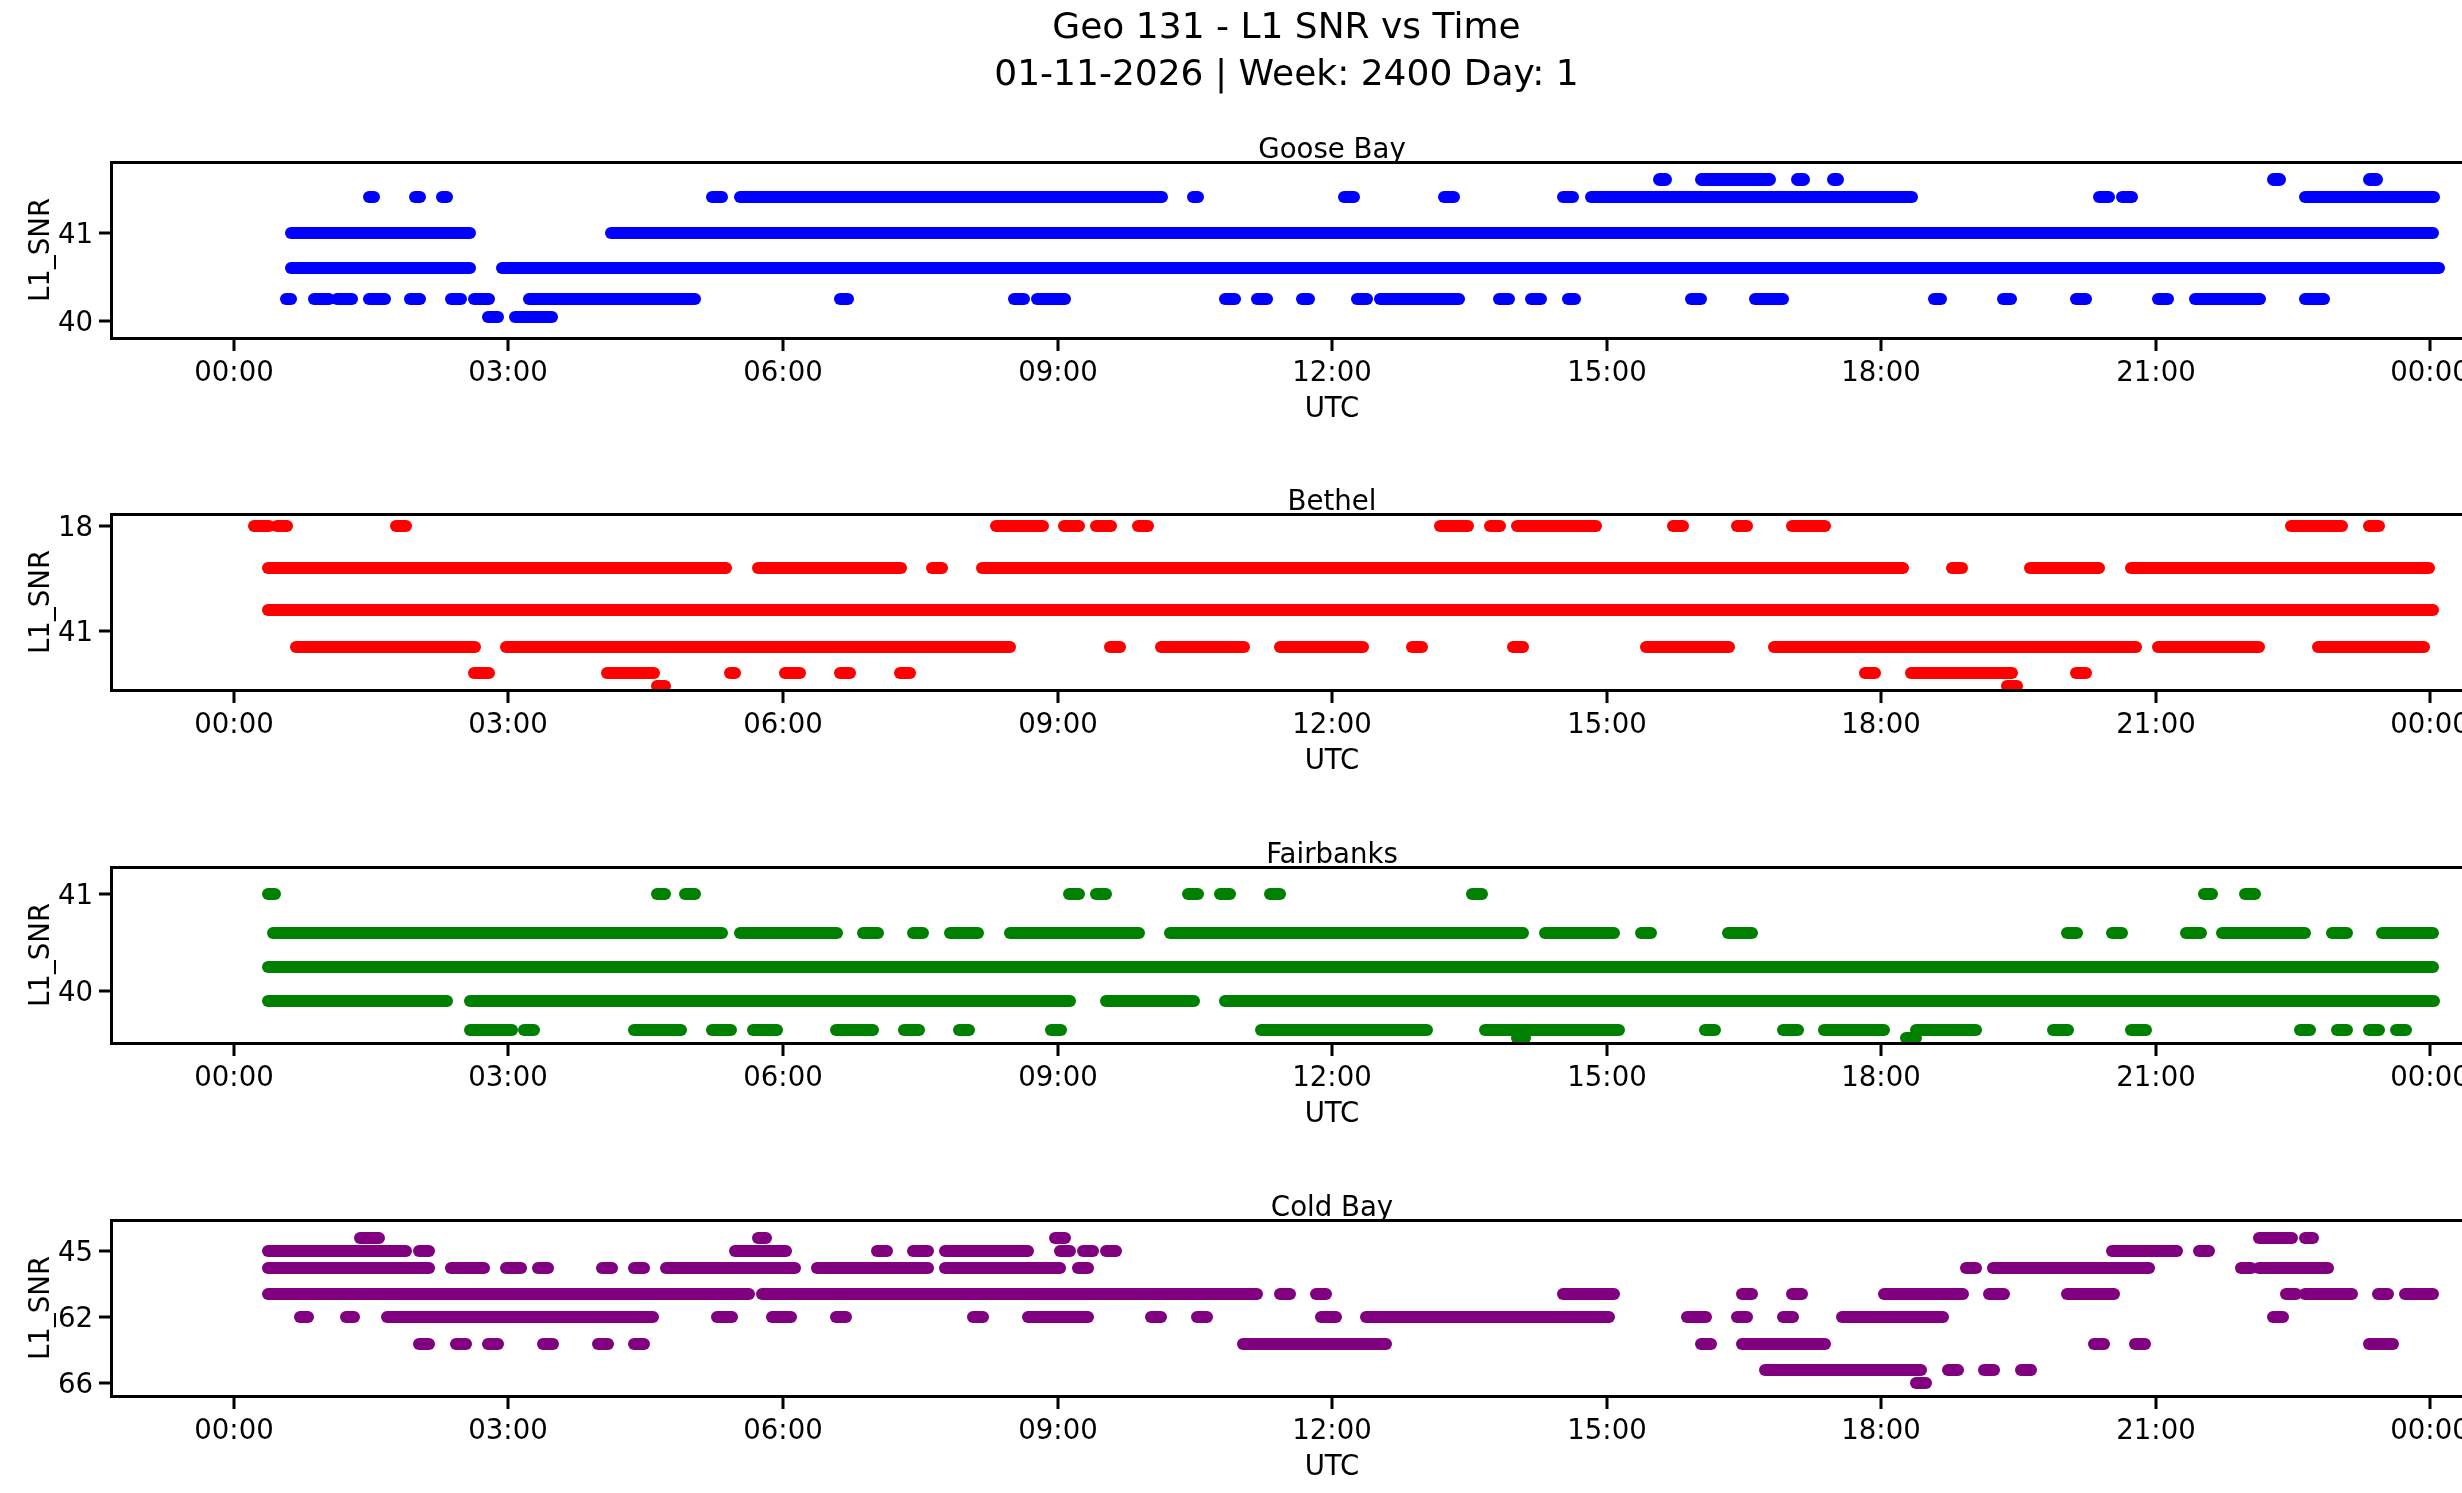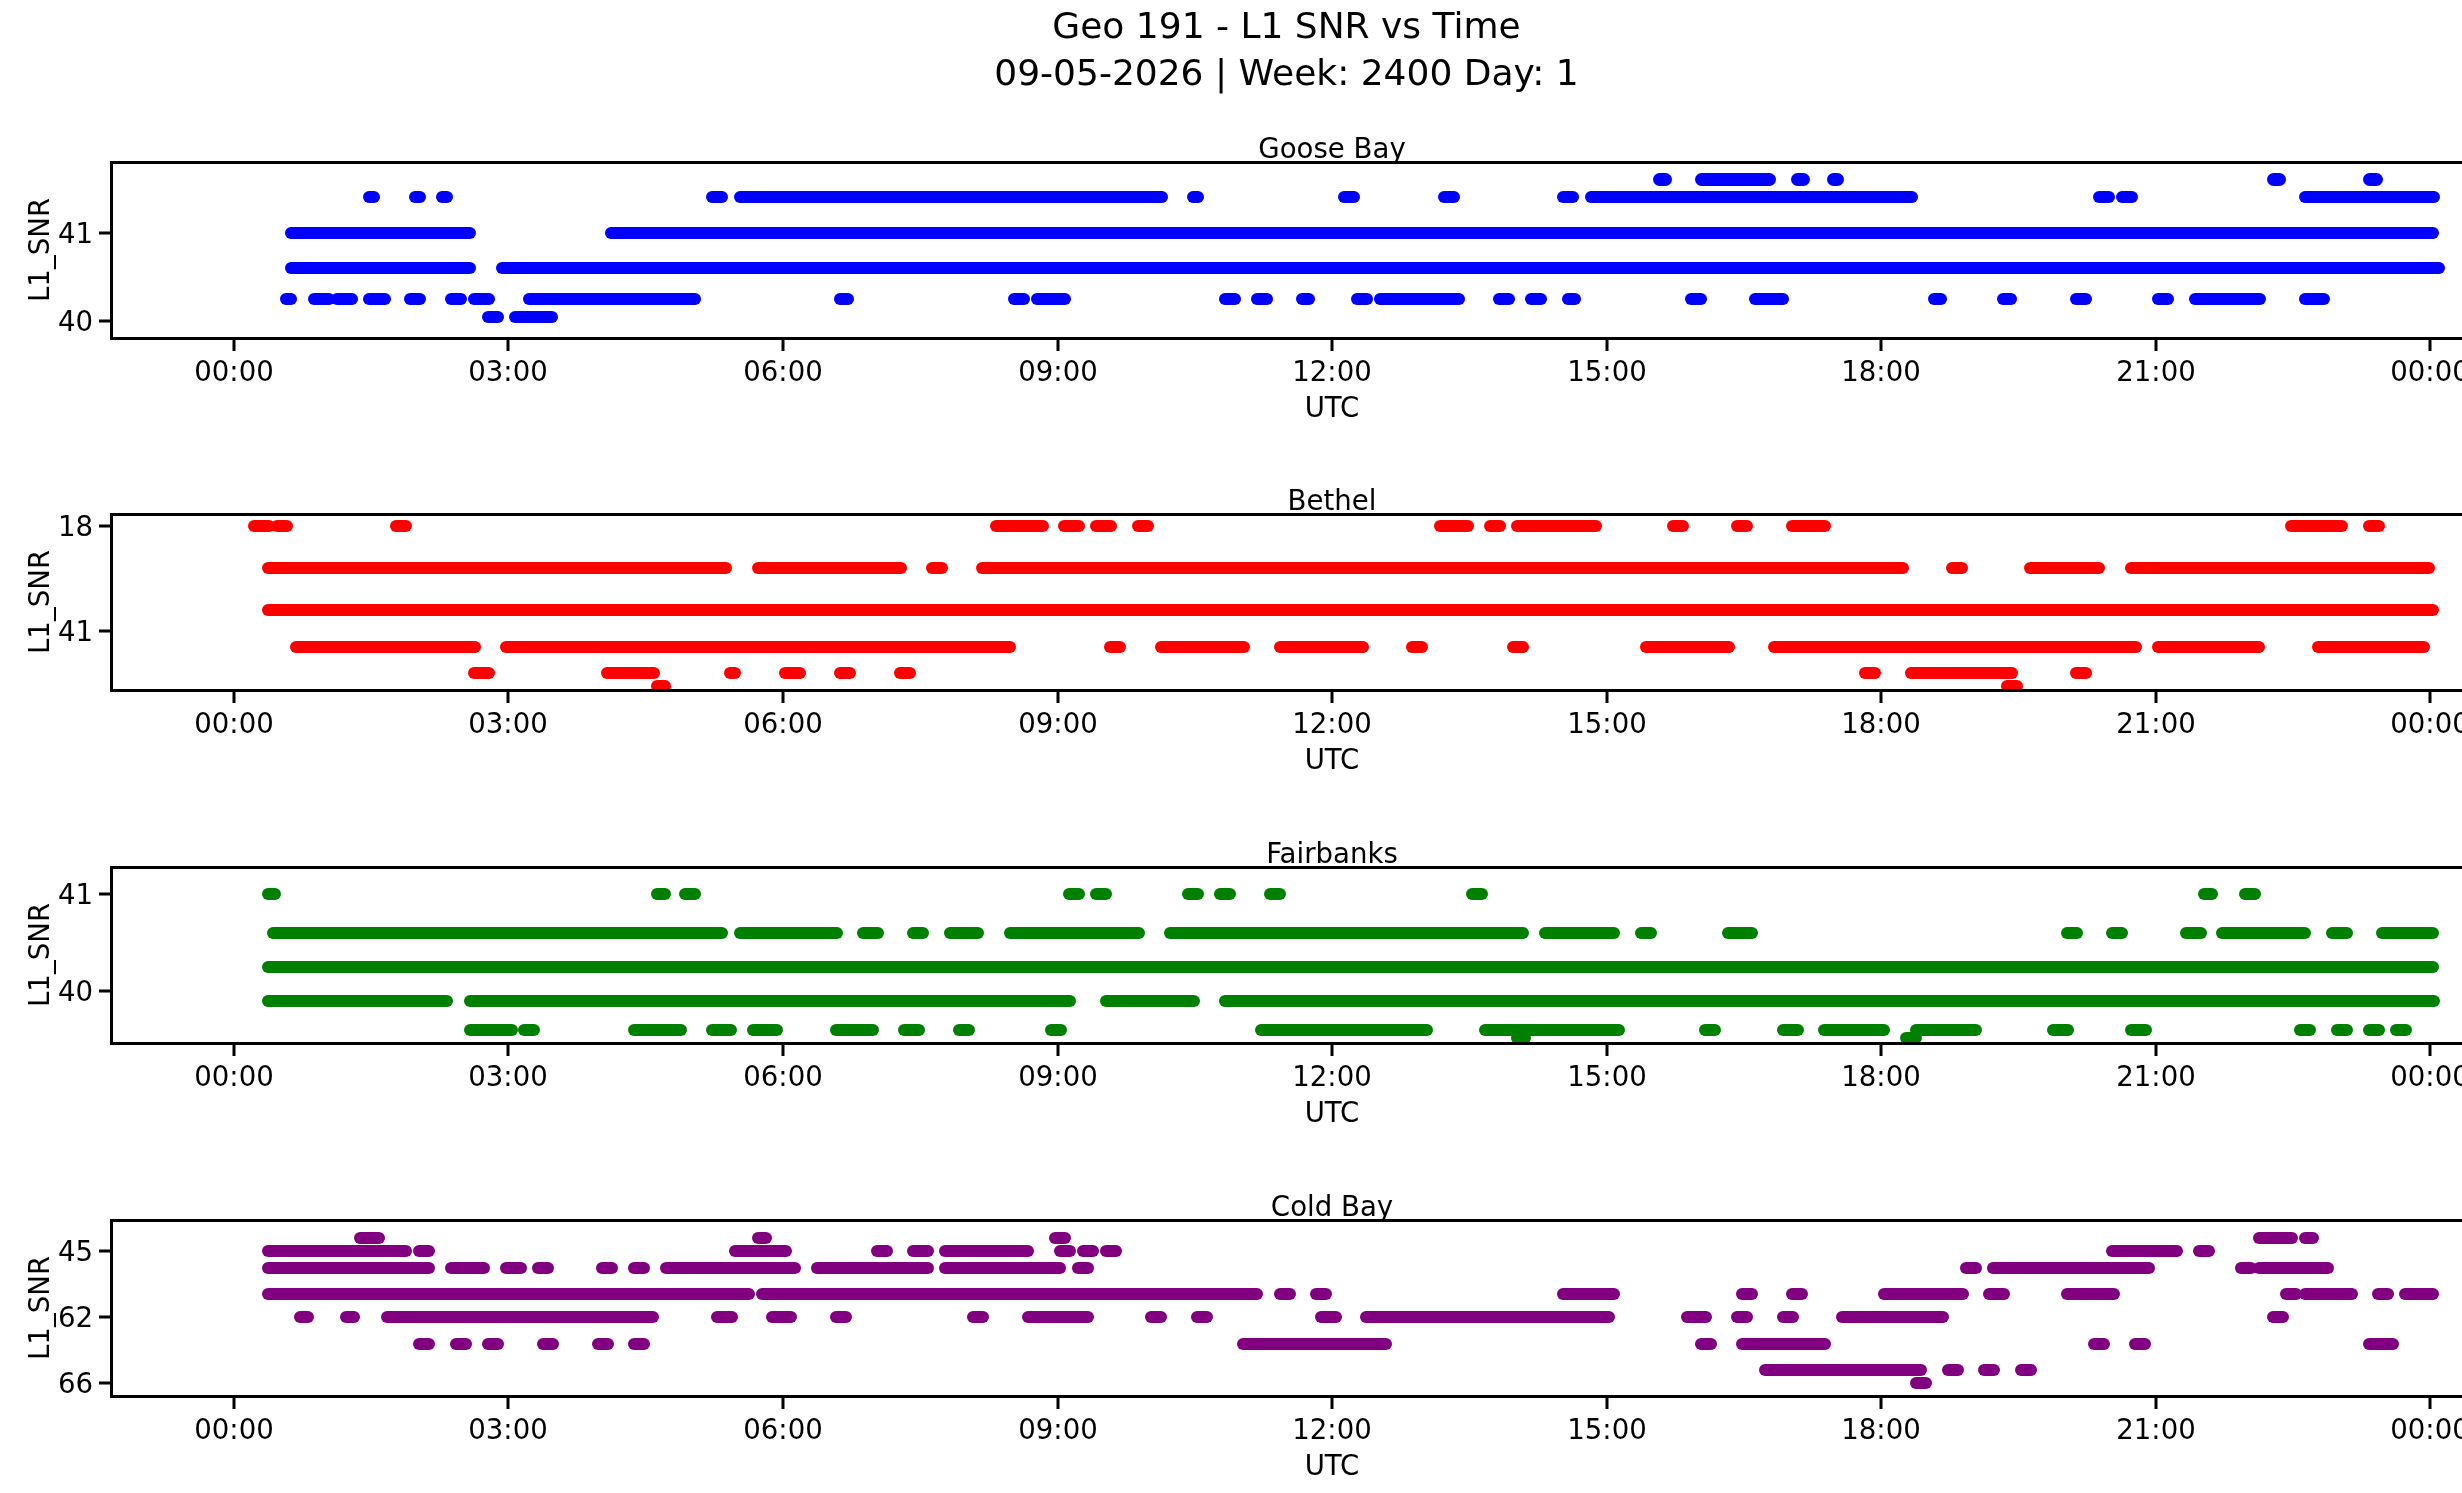--- a/index.html
+++ b/index.html
@@ -47,21 +47,21 @@
   .xlabel{position:absolute;text-align:center;font-size:27.6px;color:#000;width:2444px;left:110px;}
 
   
   .seg{position:absolute;border-radius:492px;}
 </style>
 </head>
 <body>
 
 <div class="figure">
 
-  <div class="suptitle"><span>Geo 191 - L1 SNR vs Time</span><br><span>09-05-2026 | Week: 2400 Day: 1</span></div>
+  <div class="suptitle"><span>Geo 131 - L1 SNR vs Time</span><br><span>01-11-2026 | Week: 2400 Day: 1</span></div>
 
   <div id="subplots">
       <div class="subplot" style="top: 132px;">
         <div class="sp-title">Goose Bay</div>
         <div class="axes" style="height: 179px;">
           <div class="plotarea">
             <div class="seg" style="left: 1540px; top: 9.5px; width: 19px; height: 12.8px; background: rgb(0, 0, 255);"></div>
             <div class="seg" style="left: 1582px; top: 9.5px; width: 81px; height: 12.8px; background: rgb(0, 0, 255);"></div>
             <div class="seg" style="left: 1678px; top: 9.5px; width: 19px; height: 12.8px; background: rgb(0, 0, 255);"></div>
             <div class="seg" style="left: 1714px; top: 9.5px; width: 17.4px; height: 12.8px; background: rgb(0, 0, 255);"></div>

